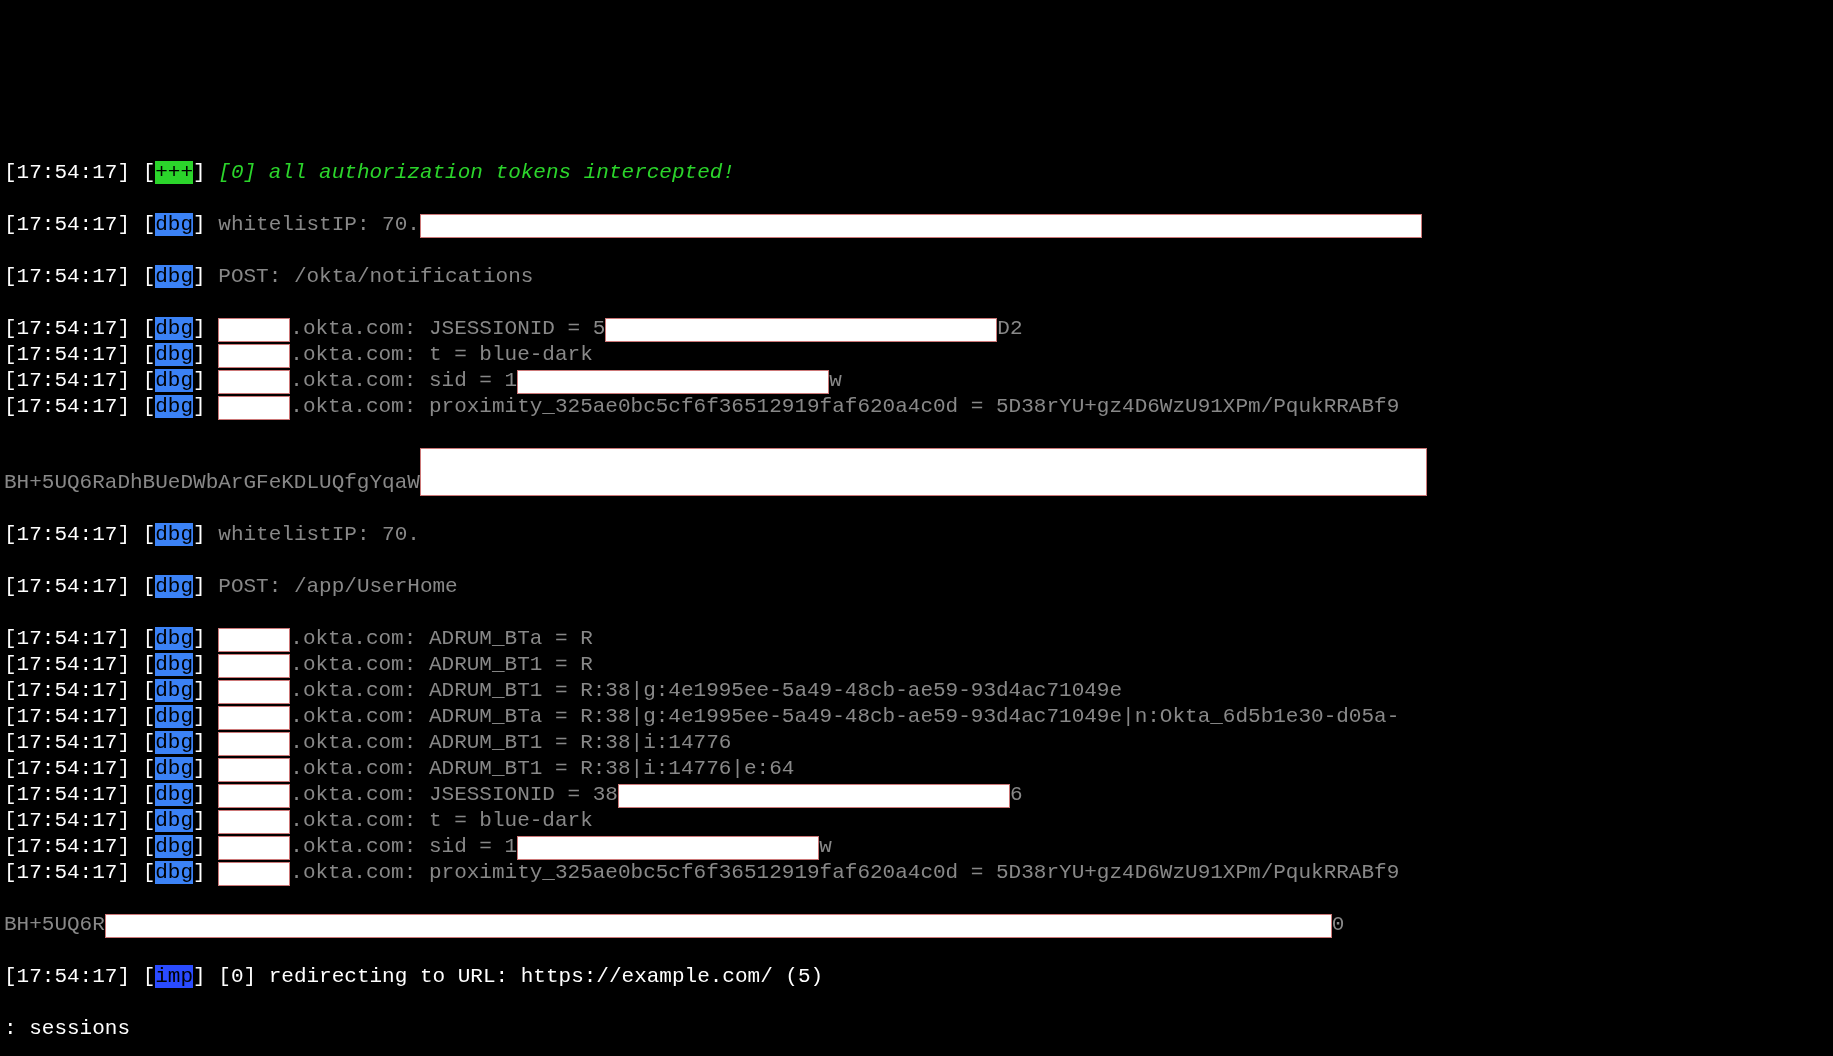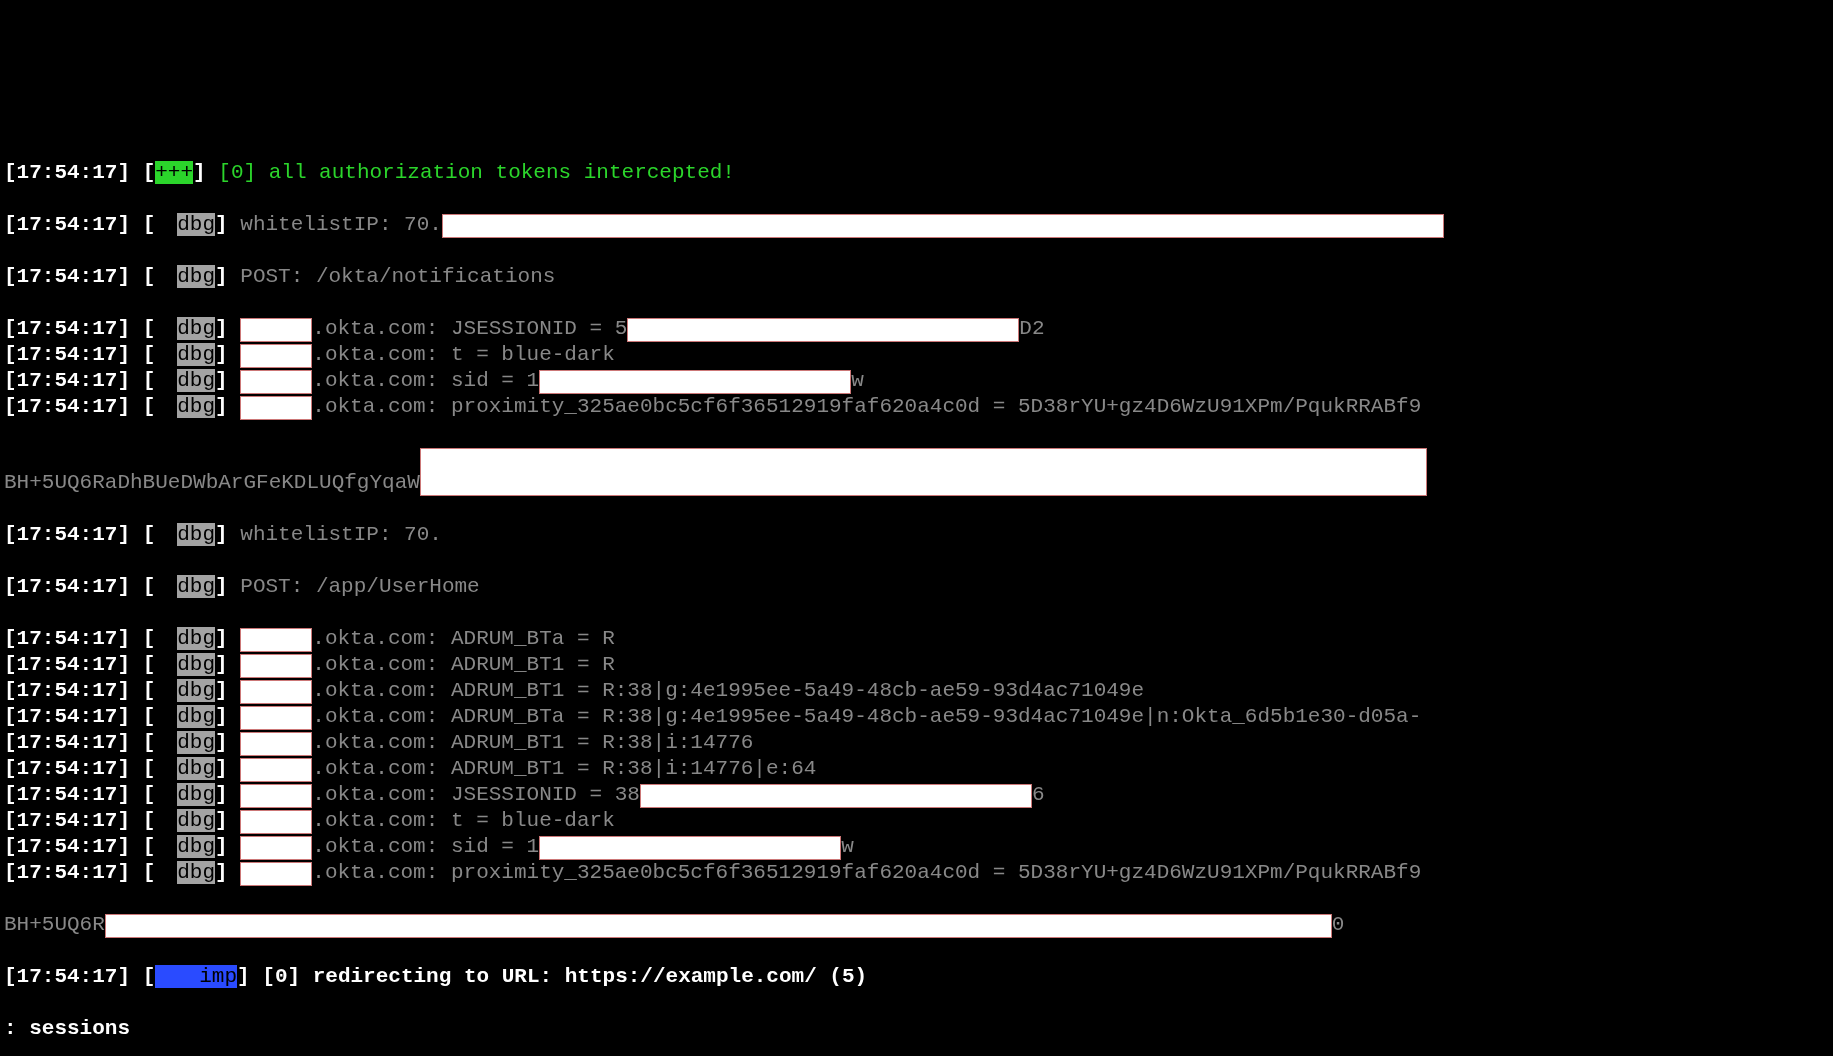--- a/index.html
+++ b/index.html
@@ -11,26 +11,26 @@
     font-size: 21px;
     line-height: 26px;
     white-space: pre;
     overflow: hidden;
     width: 1833px;
     height: 1056px;
   }
   .term {
     padding: 4px 4px;
   }
-  .white  { color: #fff; font-weight: bold; }
+  .white  { color: #fff; }
   .gray   { color: #888; font-family: Liberation Mono, monospace; }
-  .green  { color: #2bd52b; }
+  .green  { color: #2bd52b; font-style: italic; }
   .greenbg { background: #2bd52b; color:#000; }
-  .graybg  { background: #a3a3a3; color:#000;margin-left:22px; }
-  .bluebg  { background: #2a4bff; color:#000;padding-left:44px; }
+  .graybg  { background: #3b82f6; color:#000; }
+  .bluebg  { background: #2a4bff; color:#000; }
   .redact {
     display: inline-block;
     background: #fff;
     border: 1px solid #c77;
     height: 22px;
     vertical-align: text-bottom;
     position: relative;
     top: 2px;
   }
   .rel { position: relative; }

